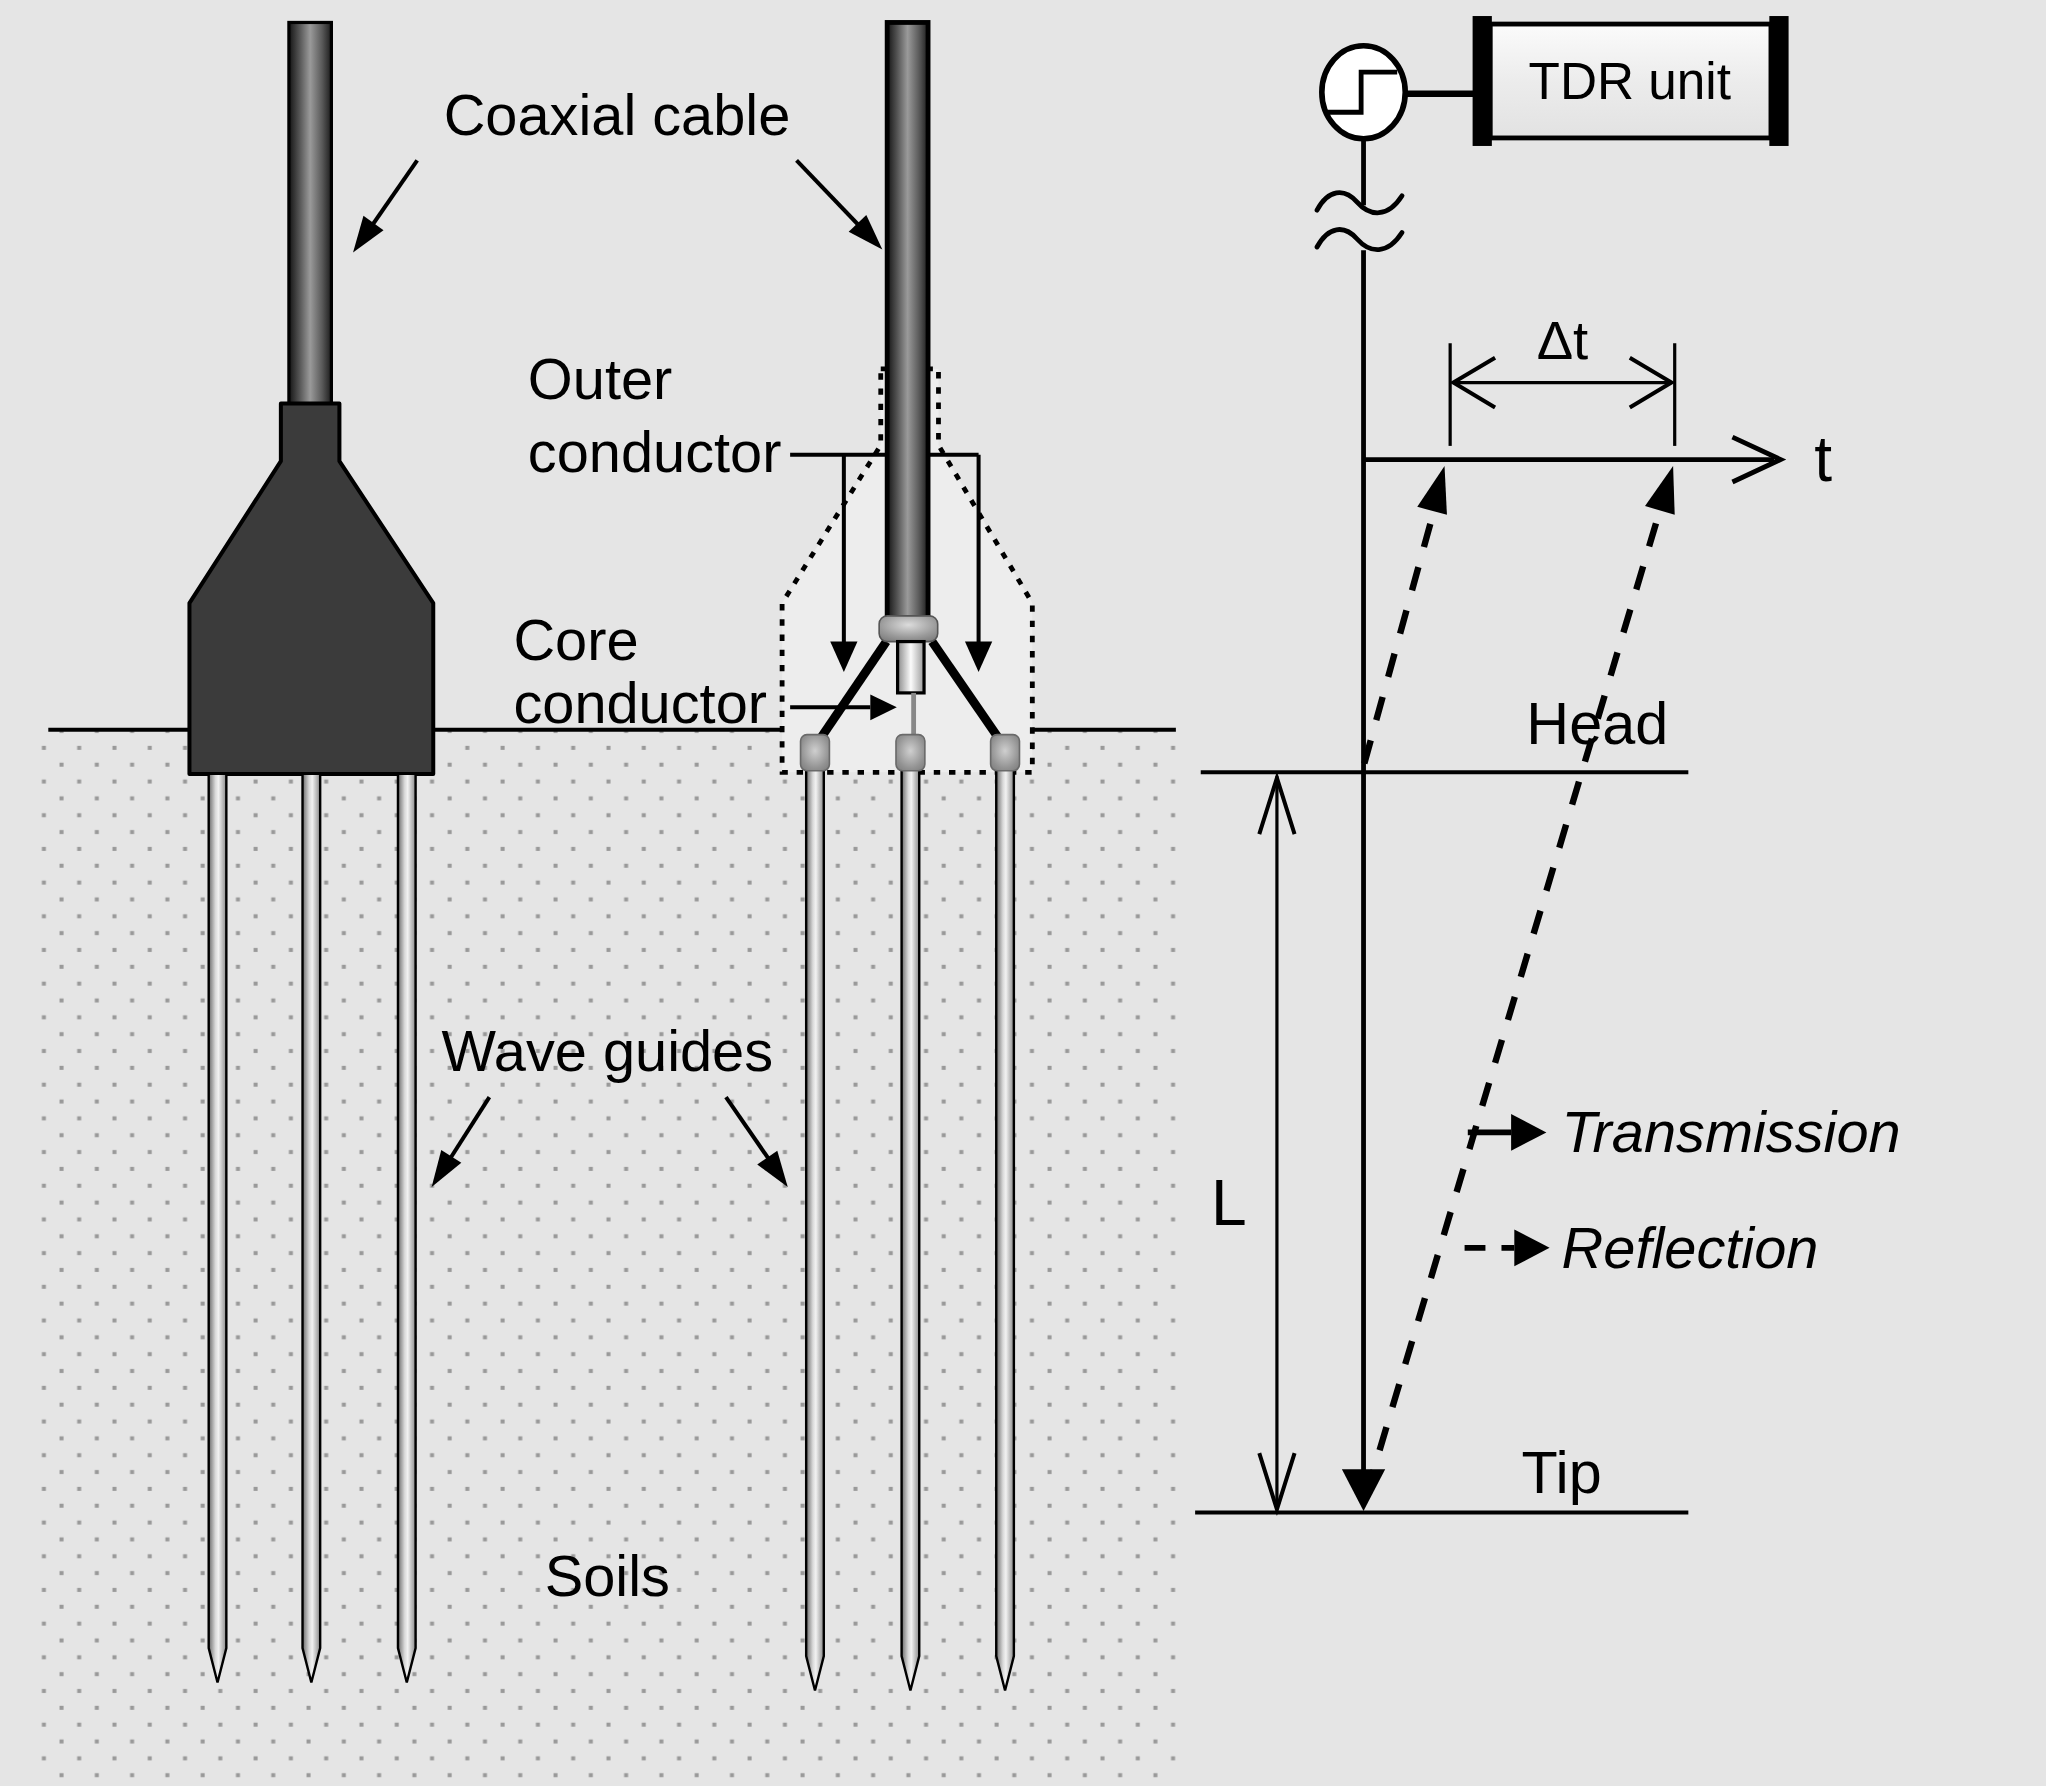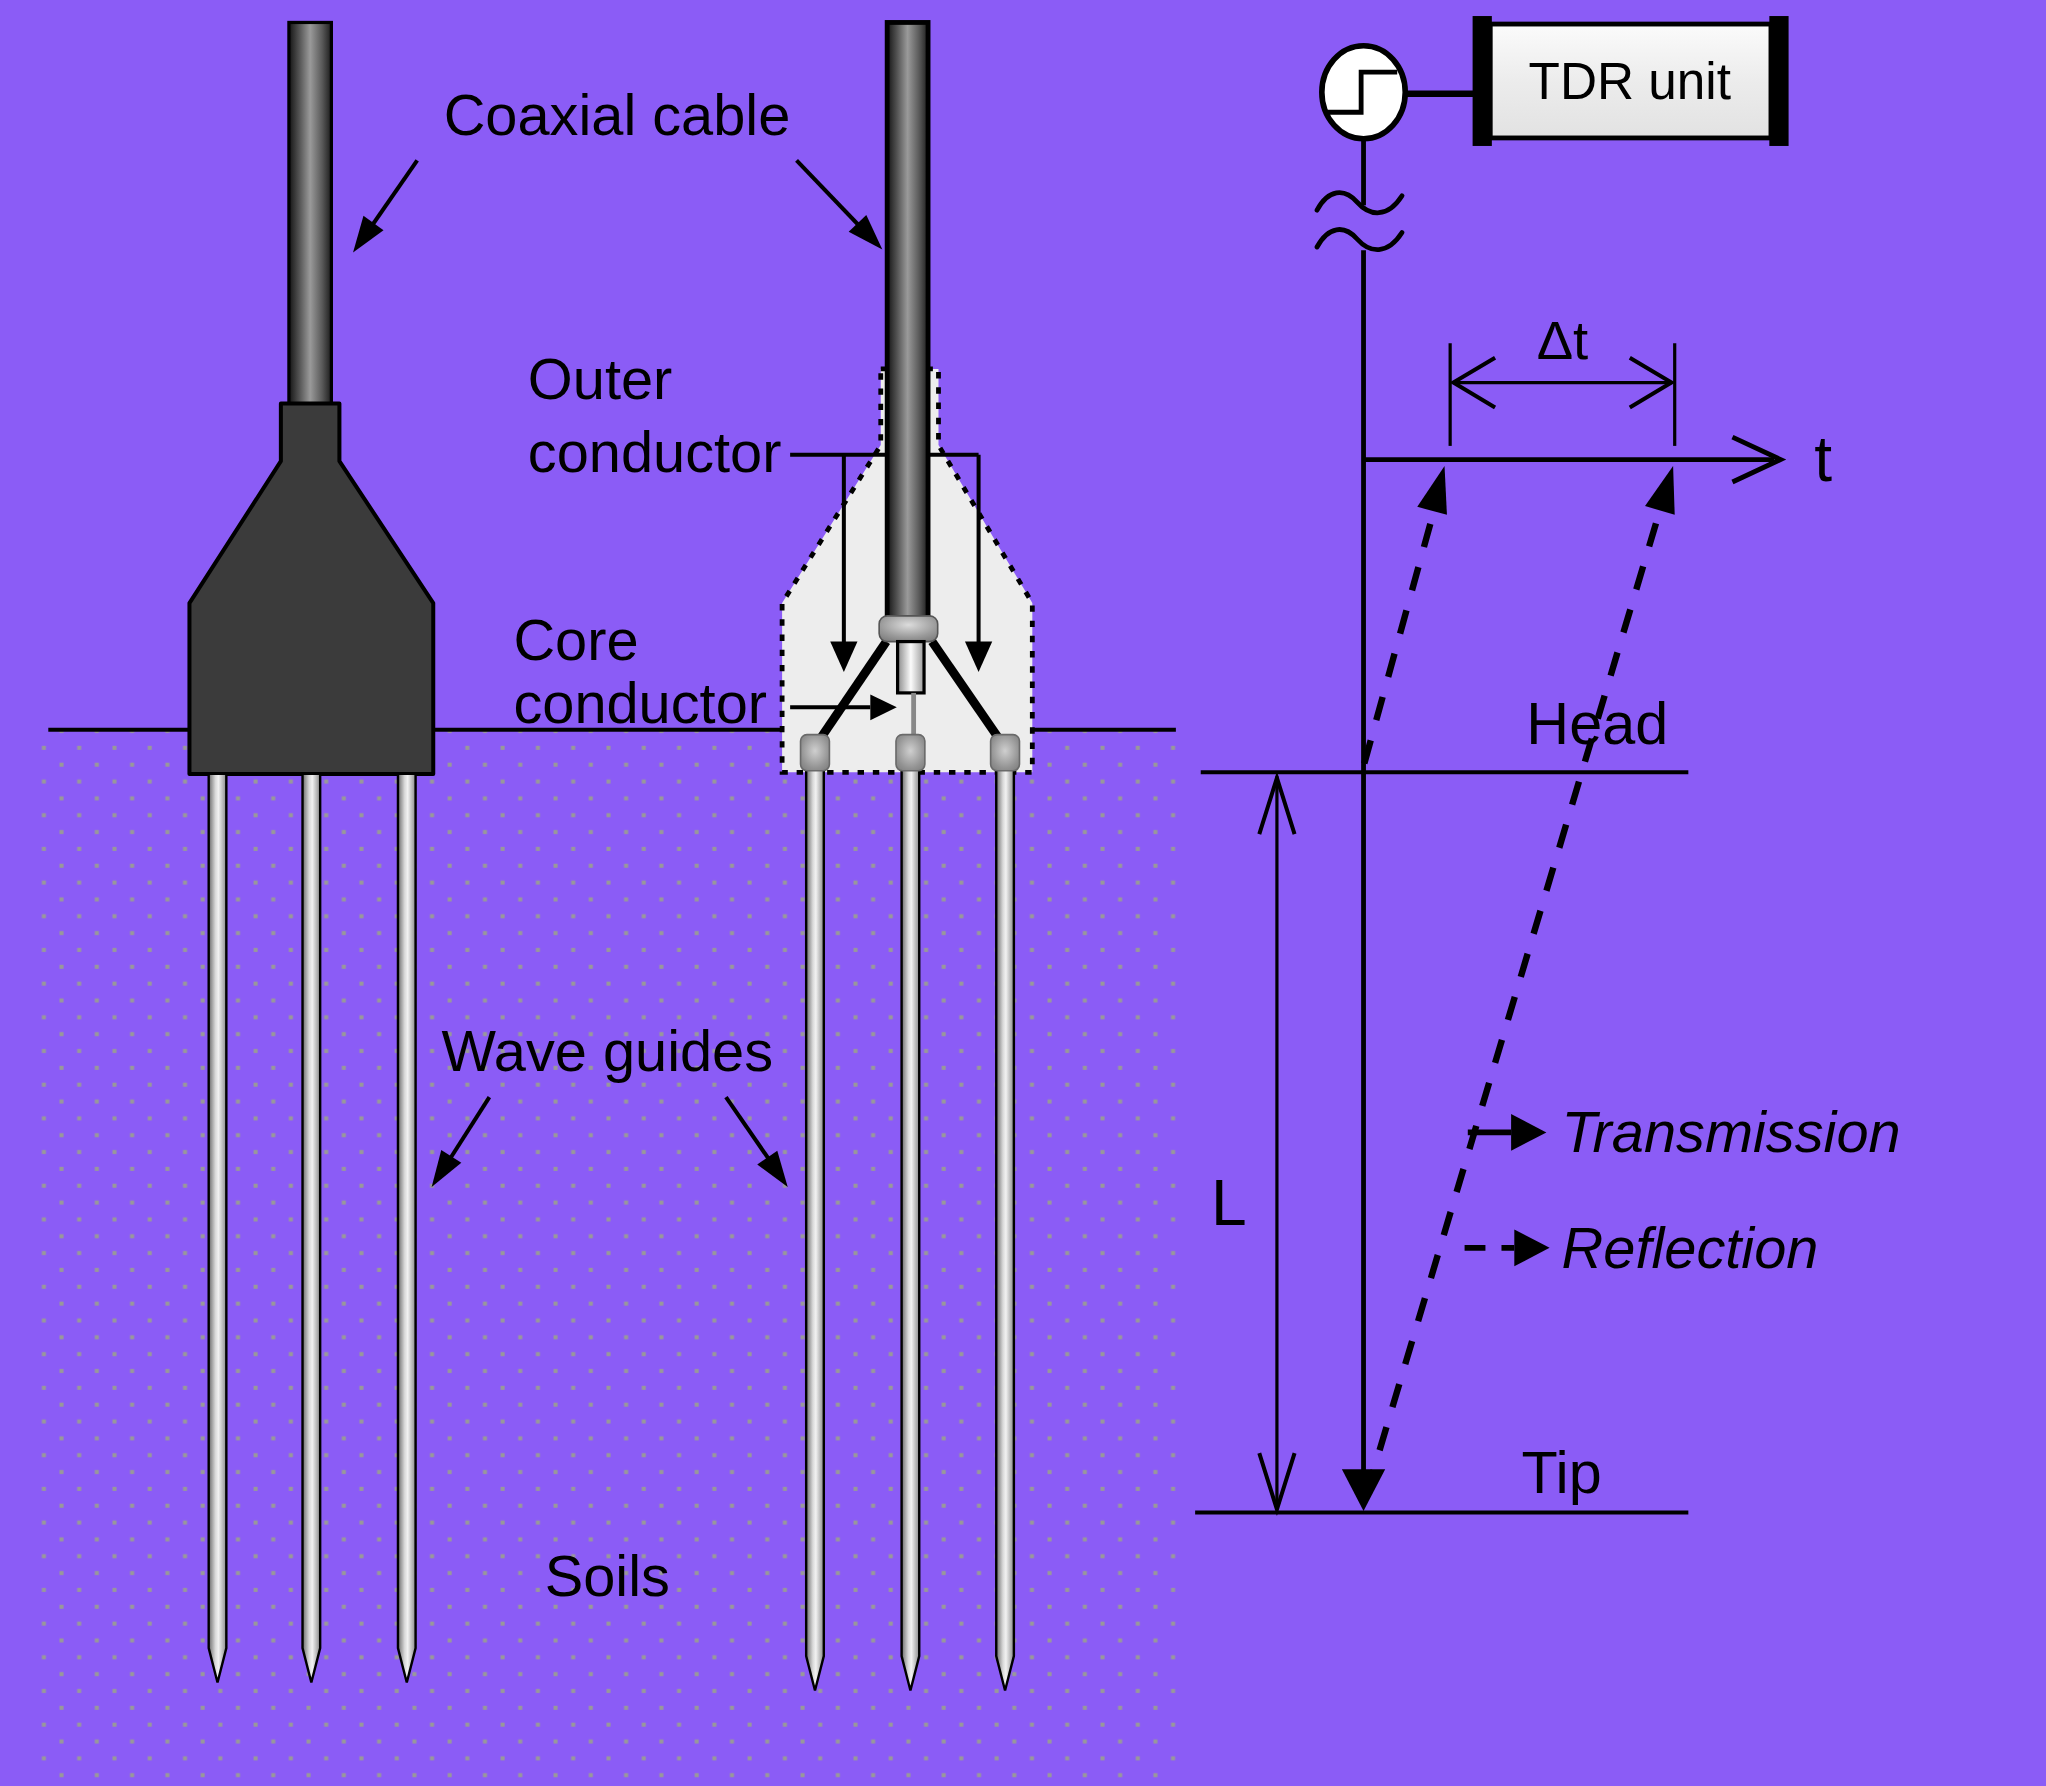--- a/index.html
+++ b/index.html
@@ -1,16 +1,16 @@
 <!DOCTYPE html>
 <html style="font-size:13px"><head>
 <meta charset="utf-8">
 <style>
   html,body{margin:0;padding:0;background:#ffffff;}
-  .stage{width:2047px;height:1786px;position:relative;background:#8b5cf6;overflow:hidden;}
+  .stage{width:2047px;height:1786px;position:relative;background:#e5e5e5;overflow:hidden;}
   svg{display:block;}
   text{font-family:"Liberation Sans", sans-serif;fill:#000;}
   .lbl{font-size:72px;}
   .lbl-it{font-size:72px;font-style:italic;}
   .lbl-big{font-size:80px;}
   .lbl-mid{font-size:74px;}
   .lbl-box{font-size:64px;}
   .lbl-dt{font-size:68px;}
 </style>
 </head>

